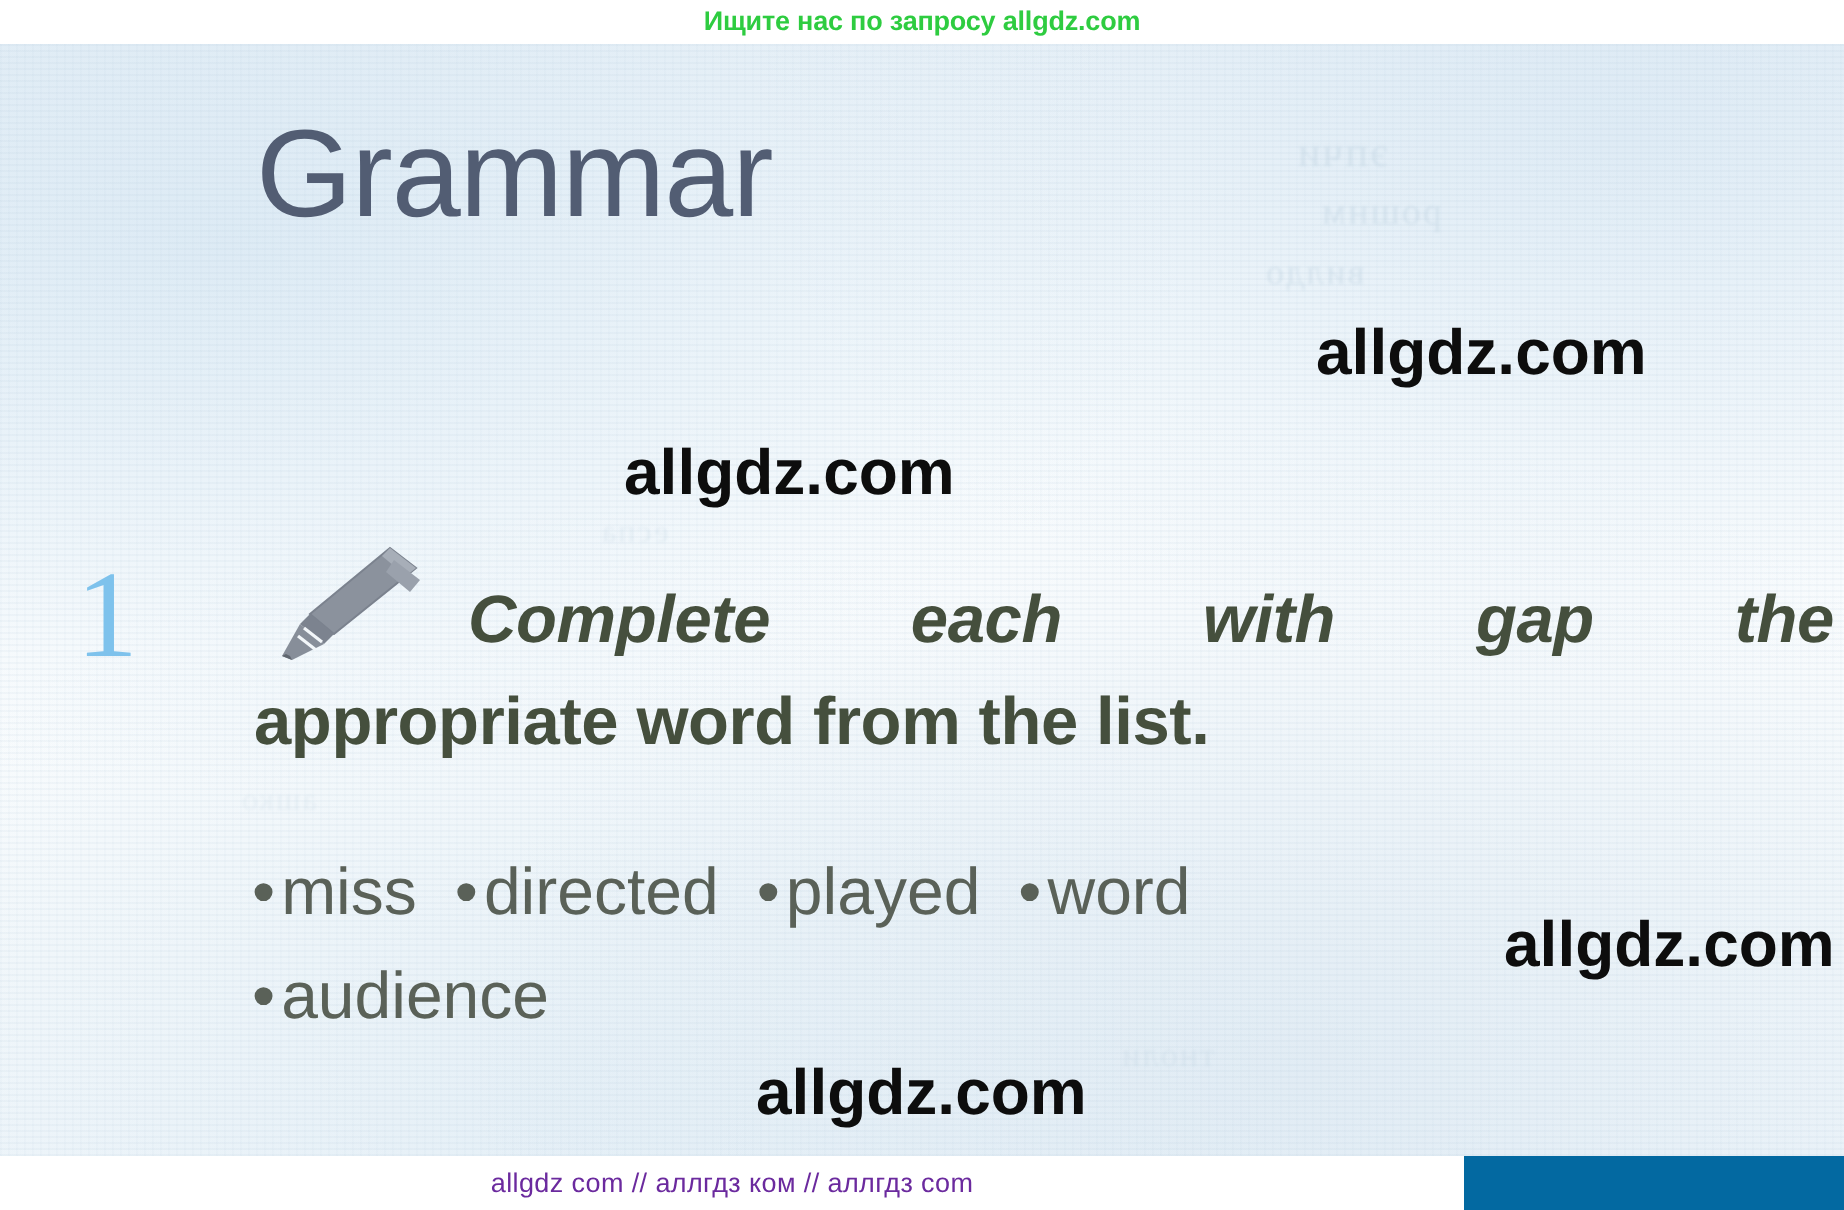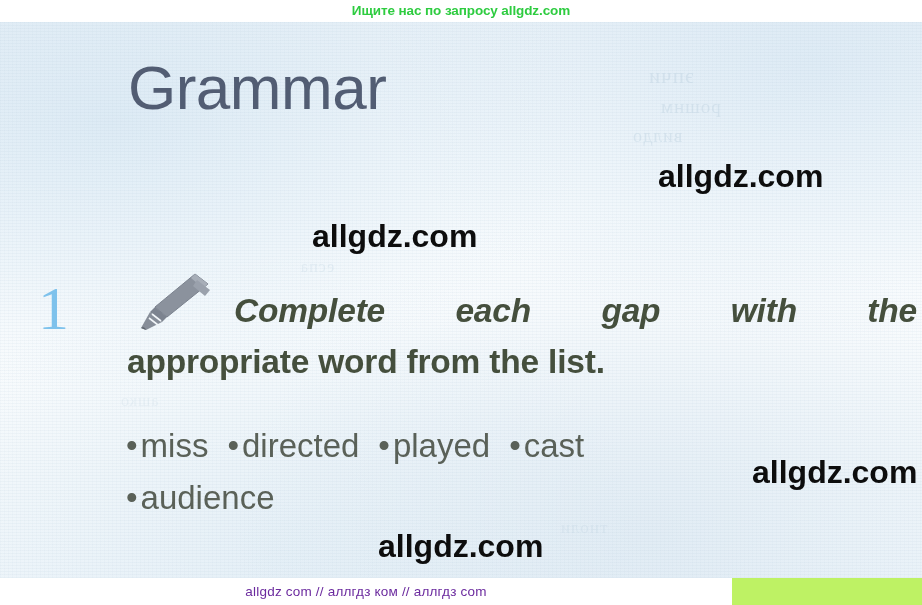--- a/index.html
+++ b/index.html
@@ -8,21 +8,21 @@
     width: 922px; height: 605px;
     overflow: hidden;
     background: #ffffff;
     font-family: "Liberation Sans", sans-serif;
   }
 
   #page {
     position: relative;
     width: 922px;
     height: 605px;
-    background: #bef264;
+    background: #0369a1;
     overflow: hidden;
   }
 
   
   .promo-top {
     position: absolute;
     left: 0; top: 0;
     width: 922px; height: 22px;
     background: #ffffff;
     text-align: center;
@@ -238,31 +238,31 @@
           <line x1="16" y1="47" x2="25" y2="54" stroke="#f2f6f9" stroke-width="1.6"></line>
         </g>
       </svg>
     </div>
 
     <div class="instruction">
       <span class="l1">
         <span class="l1-inner">
           <i>Complete</i>
           <i>each</i>
+          <i>with</i>
           <i>gap</i>
-          <i>with</i>
           <i>the</i>
         </span>
       </span>
       <span class="l2">appropriate word from the list.</span>
     </div>
 
     <div class="wordlist">
       <span class="row">
-        <span class="bul">•</span><span class="item">miss</span><span class="gap-md"></span><span class="bul">•</span><span class="item">directed</span><span class="gap-md"></span><span class="bul">•</span><span class="item">played</span><span class="gap-md"></span><span class="bul">•</span><span class="item">cast</span>
+        <span class="bul">•</span><span class="item">miss</span><span class="gap-md"></span><span class="bul">•</span><span class="item">directed</span><span class="gap-md"></span><span class="bul">•</span><span class="item">played</span><span class="gap-md"></span><span class="bul">•</span><span class="item">word</span>
       </span>
       <span class="row">
         <span class="bul">•</span><span class="item">audience</span>
       </span>
     </div>
   </div>
 
   <div class="wm w1">allgdz.com</div>
   <div class="wm w2">allgdz.com</div>
   <div class="wm w3">allgdz.com</div>

